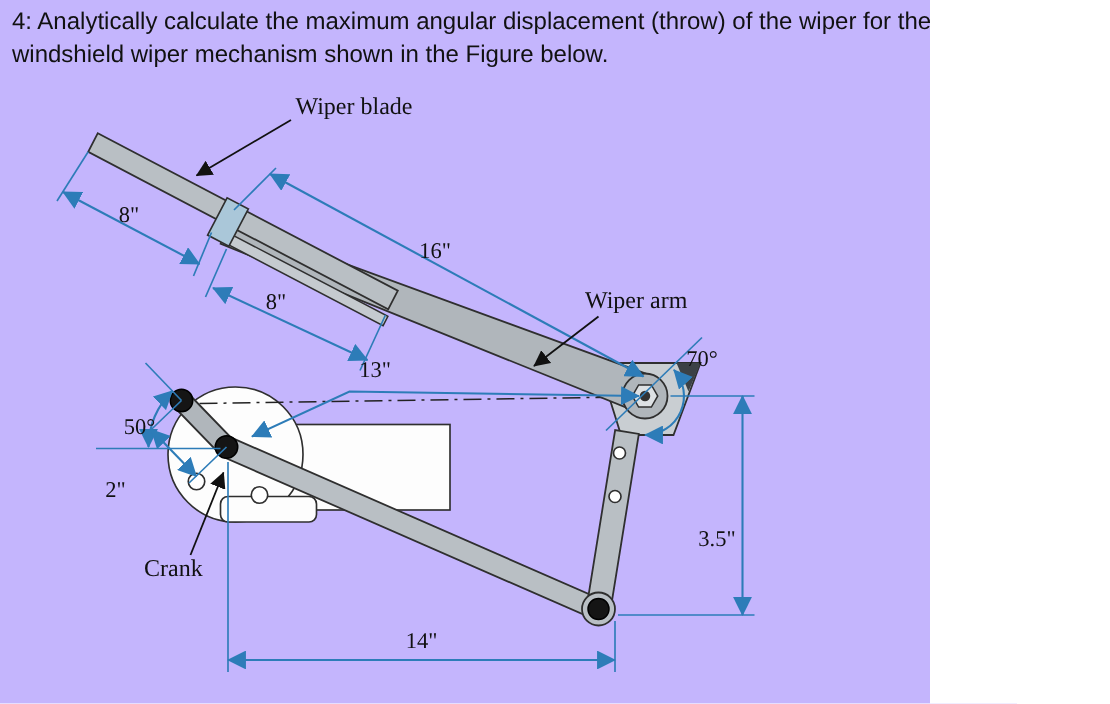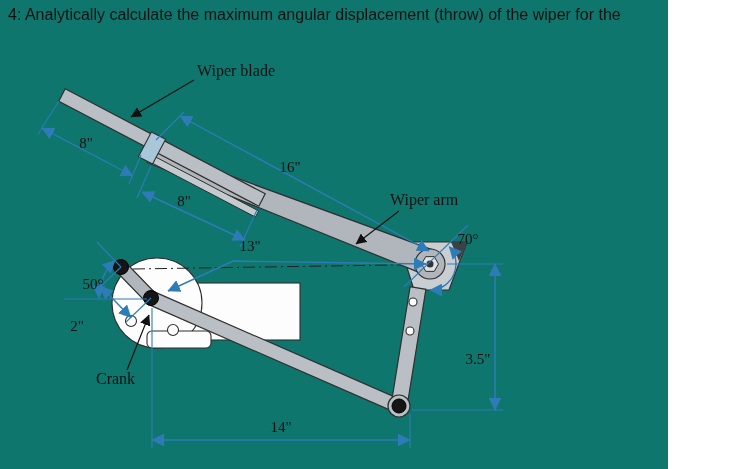--- a/index.html
+++ b/index.html
@@ -1,16 +1,16 @@
 <!DOCTYPE html>
 <html><head>
 <meta charset="utf-8">
 <style>
   html,body{margin:0;padding:0;background:#fff;}
-  .page{position:relative;width:668px;height:469px;background:#0f766e;overflow:hidden;
+  .page{position:relative;width:620px;height:469px;background:#c4b5fd;overflow:hidden;
         font-family:"Liberation Sans",sans-serif;color:#000;}
   .problem-text{position:absolute;left:8px;top:4px;width:724px;font-size:16px;line-height:22px;color:#111;}
   svg{position:absolute;left:0;top:0;}
   .metal{fill:#b9bfc4;stroke:#2f2f2f;stroke-width:1.2;}
   .metal-dark{fill:#b0b6bb;stroke:#2f2f2f;stroke-width:1.2;}
   .metal-light{fill:#c9ced2;stroke:#2f2f2f;stroke-width:1.2;}
   .plate{fill:#fdfdfd;stroke:#2f2f2f;stroke-width:1.1;}
   .hole{fill:#ffffff;stroke:#2f2f2f;stroke-width:1.1;}
   .pin{fill:#151515;stroke:#000;stroke-width:1;}
   .conn{fill:#aac7d9;stroke:#2f2f2f;stroke-width:1.1;}
@@ -21,20 +21,21 @@
   .dimtext{font:15px "Liberation Serif",serif;fill:#111;text-anchor:middle;}
   .lbl{font:16px "Liberation Serif",serif;fill:#111;}
 </style>
 </head>
 <body>
 
 <div class="page">
 
   <div class="problem-text">
     <div>4: Analytically calculate the maximum angular displacement (throw) of the wiper for the</div>
+    <div>windshield wiper mechanism shown in the Figure below.</div>
   </div>
 
   <svg width="740" height="469" viewBox="0 0 740 469">
     <defs>
       <marker id="arrB" viewBox="0 0 10 10" refX="9.5" refY="5" markerWidth="9" markerHeight="9" orient="auto-start-reverse">
         <path d="M0,0 L10,5 L0,10 z" fill="#2d7cb8"></path>
       </marker>
       <marker id="arrK" viewBox="0 0 10 10" refX="9.5" refY="5" markerWidth="9" markerHeight="9" orient="auto-start-reverse">
         <path d="M0,0 L10,5 L0,10 z" fill="#111"></path>
       </marker>

